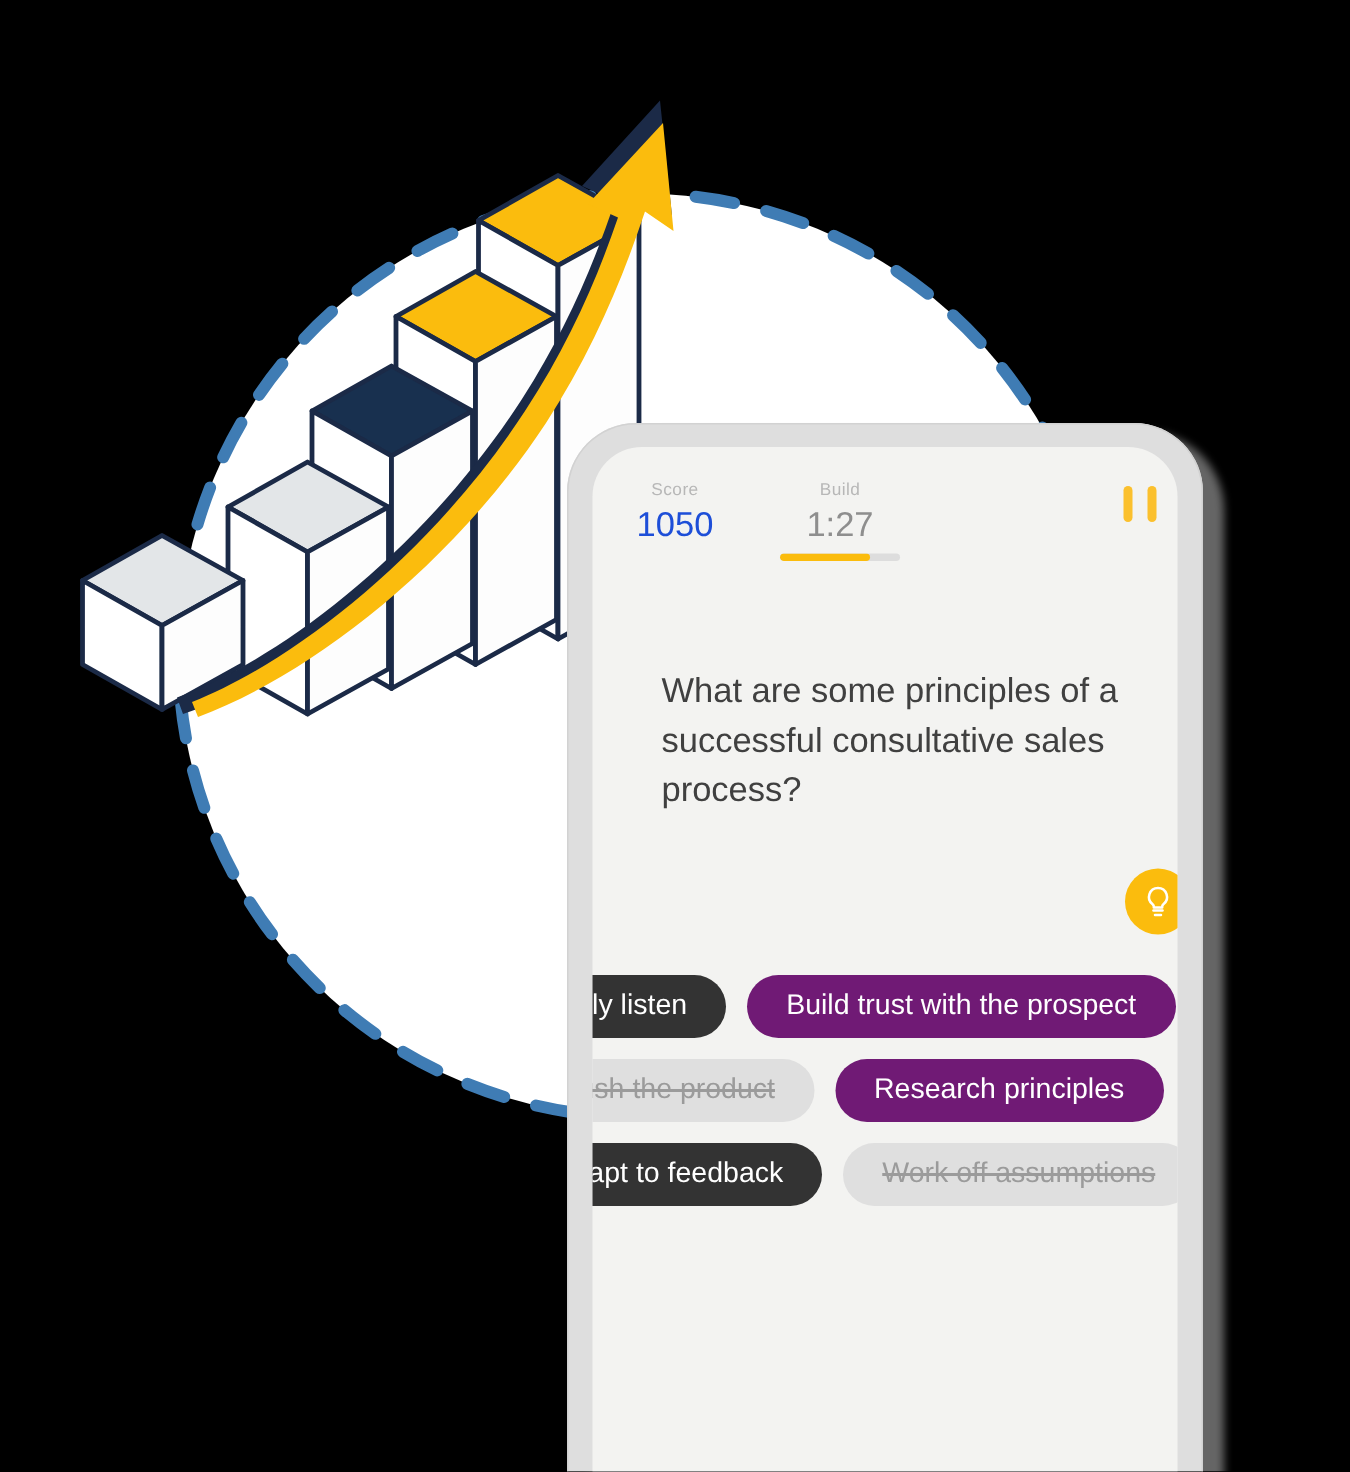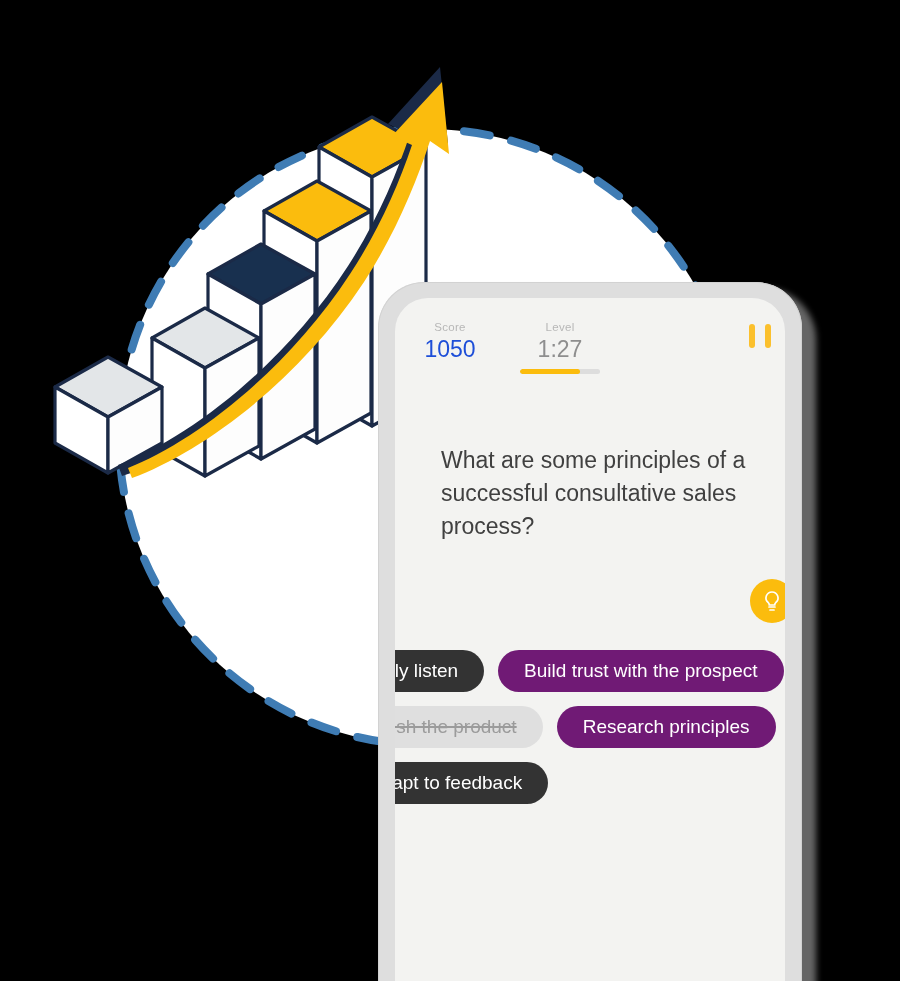--- a/index.html
+++ b/index.html
@@ -285,21 +285,21 @@
 
         <div class="hud">
 
 
           <div class="hud-cell score">
             <div class="hud-label">Score</div>
             <div class="hud-value dark">1050</div>
           </div>
 
           <div class="hud-cell time">
-            <div class="hud-label">Level</div>
+            <div class="hud-label">Build</div>
             <div class="hud-value">1:27</div>
             <div class="hud-bar">
               <i style="width:75%"></i>
             </div>
           </div>
 
           <div class="pause-btn">
             <span></span>
             <span></span>
           </div>
@@ -325,20 +325,21 @@
           </div>
 
           <div class="chip-row r2">
             <div class="chip muted">Push the product</div>
             <div class="chip yellow">Research principles</div>
 
           </div>
 
           <div class="chip-row r3">
             <div class="chip dark">Adapt to feedback</div>
+            <div class="chip muted">Work off assumptions</div>
           </div>
 
         </div>
 
       </div>
     </div>
   </div>
 
 </div>
 

